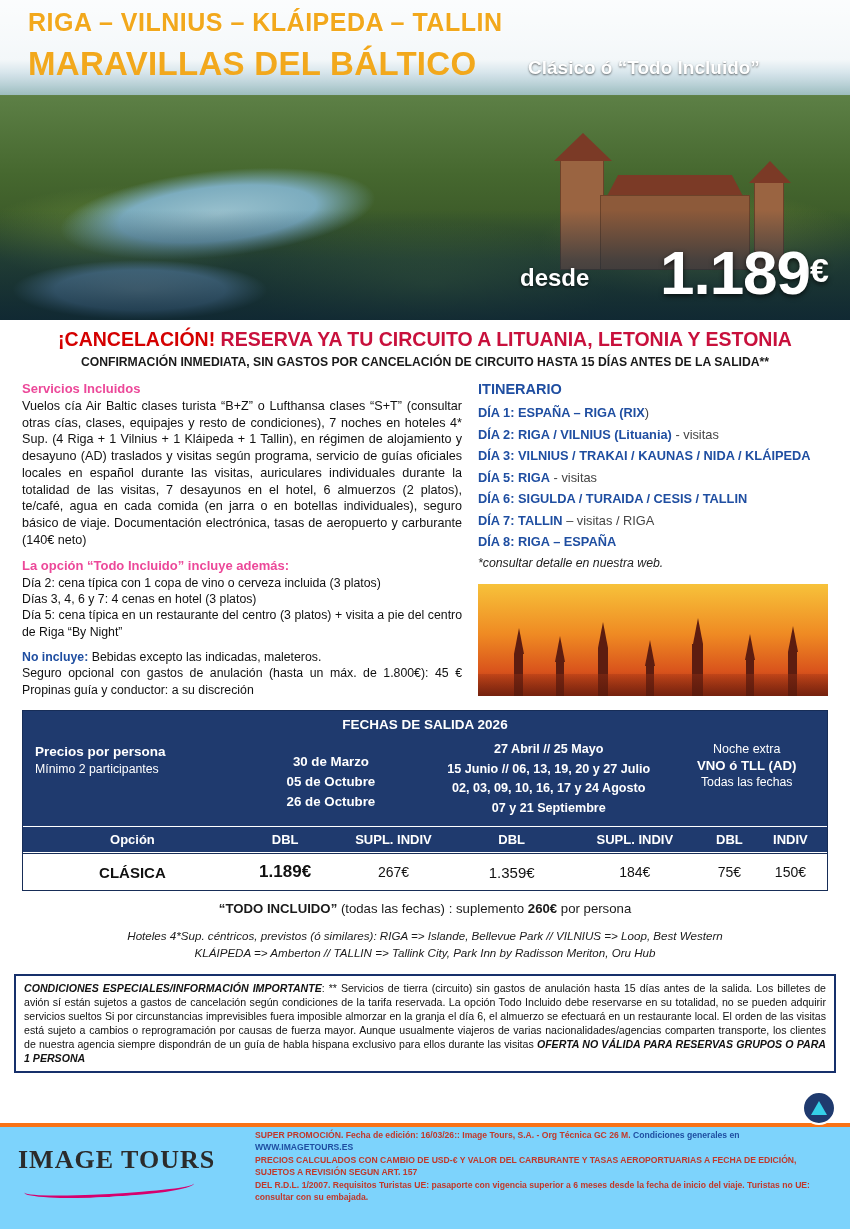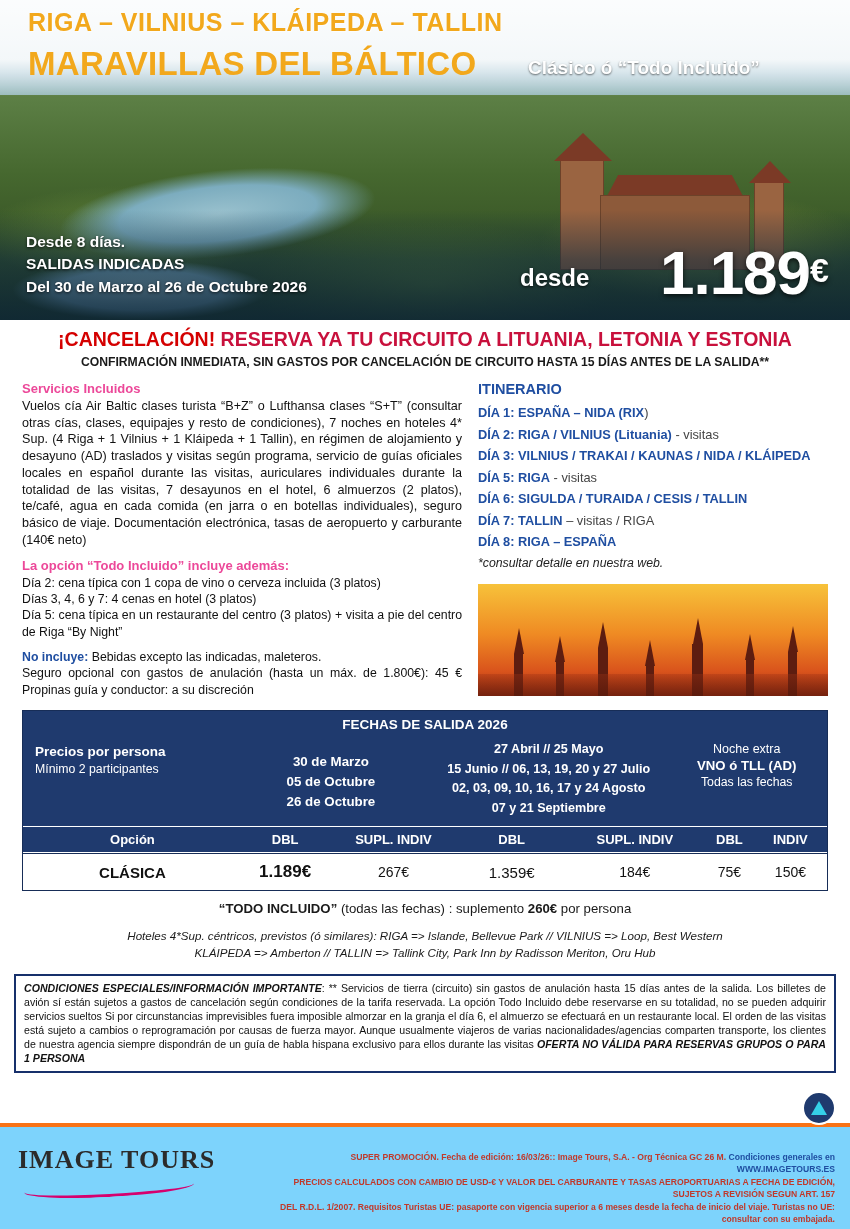--- a/index.html
+++ b/index.html
@@ -238,22 +238,22 @@
   .logo-text {
     font-size:26px; font-weight:bold; color:#2b2b2b; letter-spacing:1px;
     font-family:"Liberation Serif", serif;
   }
   .logo-swoosh {
     position:absolute; left:6px; top:34px; width:170px; height:18px;
     border-bottom:3px solid #d6006e; border-radius:0 0 60% 60%;
     transform: rotate(-3deg);
   }
   .footer-text {
-    position:absolute; left:255px; top:24px; width:580px;
-    font-size:8.6px; color:#c0392b; line-height:1.45; font-weight:bold;text-align:right;
+    position:absolute; left:255px; top:2px; width:580px;
+    font-size:8.6px; color:#c0392b; line-height:1.45; font-weight:bold;
   }
   .footer-text .blue { color:#1f4ea1; }
 
   .badge-circle {
     position:absolute; right:14px; top:-36px;
     width:34px; height:34px; border-radius:50%;
     background:#1f3a6e; border:2px solid #ffffff;
     display:flex; align-items:center; justify-content:center;
   }
   .badge-circle .tri {
@@ -274,25 +274,20 @@
     <div class="castle-body"></div>
     <div class="castle-tower2"></div>
   </div>
   <div class="hero-fade-bottom"></div>
   <div class="hero-title-band"></div>
 
   <div class="hero-line1">RIGA – VILNIUS – KLÁIPEDA – TALLIN</div>
   <div class="hero-line2">MARAVILLAS DEL BÁLTICO</div>
   <div class="hero-line2-sub">Clásico ó “Todo Incluido”</div>
 
-  <div class="hero-left-info">
-    <div>Desde 8 días.</div>
-    <div>SALIDAS INDICADAS</div>
-    <div>Del 30 de Marzo al 26 de Octubre 2026</div>
-  </div>
   <div class="hero-desde">desde</div>
   <div class="hero-price">
     <span>1.189</span><span class="eur">€</span>
   </div>
 </div>
 
 <div class="headline">
   <span class="a">¡CANCELACIÓN!</span><span class="b"> RESERVA YA TU CIRCUITO A LITUANIA, LETONIA Y ESTONIA</span>
 </div>
 <div class="subheadline">CONFIRMACIÓN INMEDIATA, SIN GASTOS POR CANCELACIÓN DE CIRCUITO HASTA 15 DÍAS ANTES DE LA SALIDA**</div>
@@ -315,21 +310,21 @@
         <span class="h-blue-inline">No incluye:</span><span> Bebidas excepto las indicadas, maleteros.</span>
       </div>
       <div class="body-txt small">Seguro opcional con gastos de anulación (hasta un máx. de 1.800€): 45 €  Propinas guía y conductor: a su discreción</div>
     </div>
   </div>
 
   <div class="col-right">
     <div class="itin-title">ITINERARIO</div>
 
     <div class="itin-item">
-      <span>DÍA 1: ESPAÑA – NIDA (RIX</span><span class="plain">)</span>
+      <span>DÍA 1: ESPAÑA – RIGA (RIX</span><span class="plain">)</span>
     </div>
     <div class="itin-item">
       <span>DÍA 2: RIGA / VILNIUS (Lituania)</span><span class="plain"> - visitas</span>
     </div>
     <div class="itin-item">
       <span>DÍA 3: VILNIUS / TRAKAI / KAUNAS / NIDA / KLÁIPEDA</span><span class="plain"></span>
     </div>
     <div class="itin-item">
       <span>DÍA 5: RIGA</span><span class="plain"> - visitas</span>
     </div>

